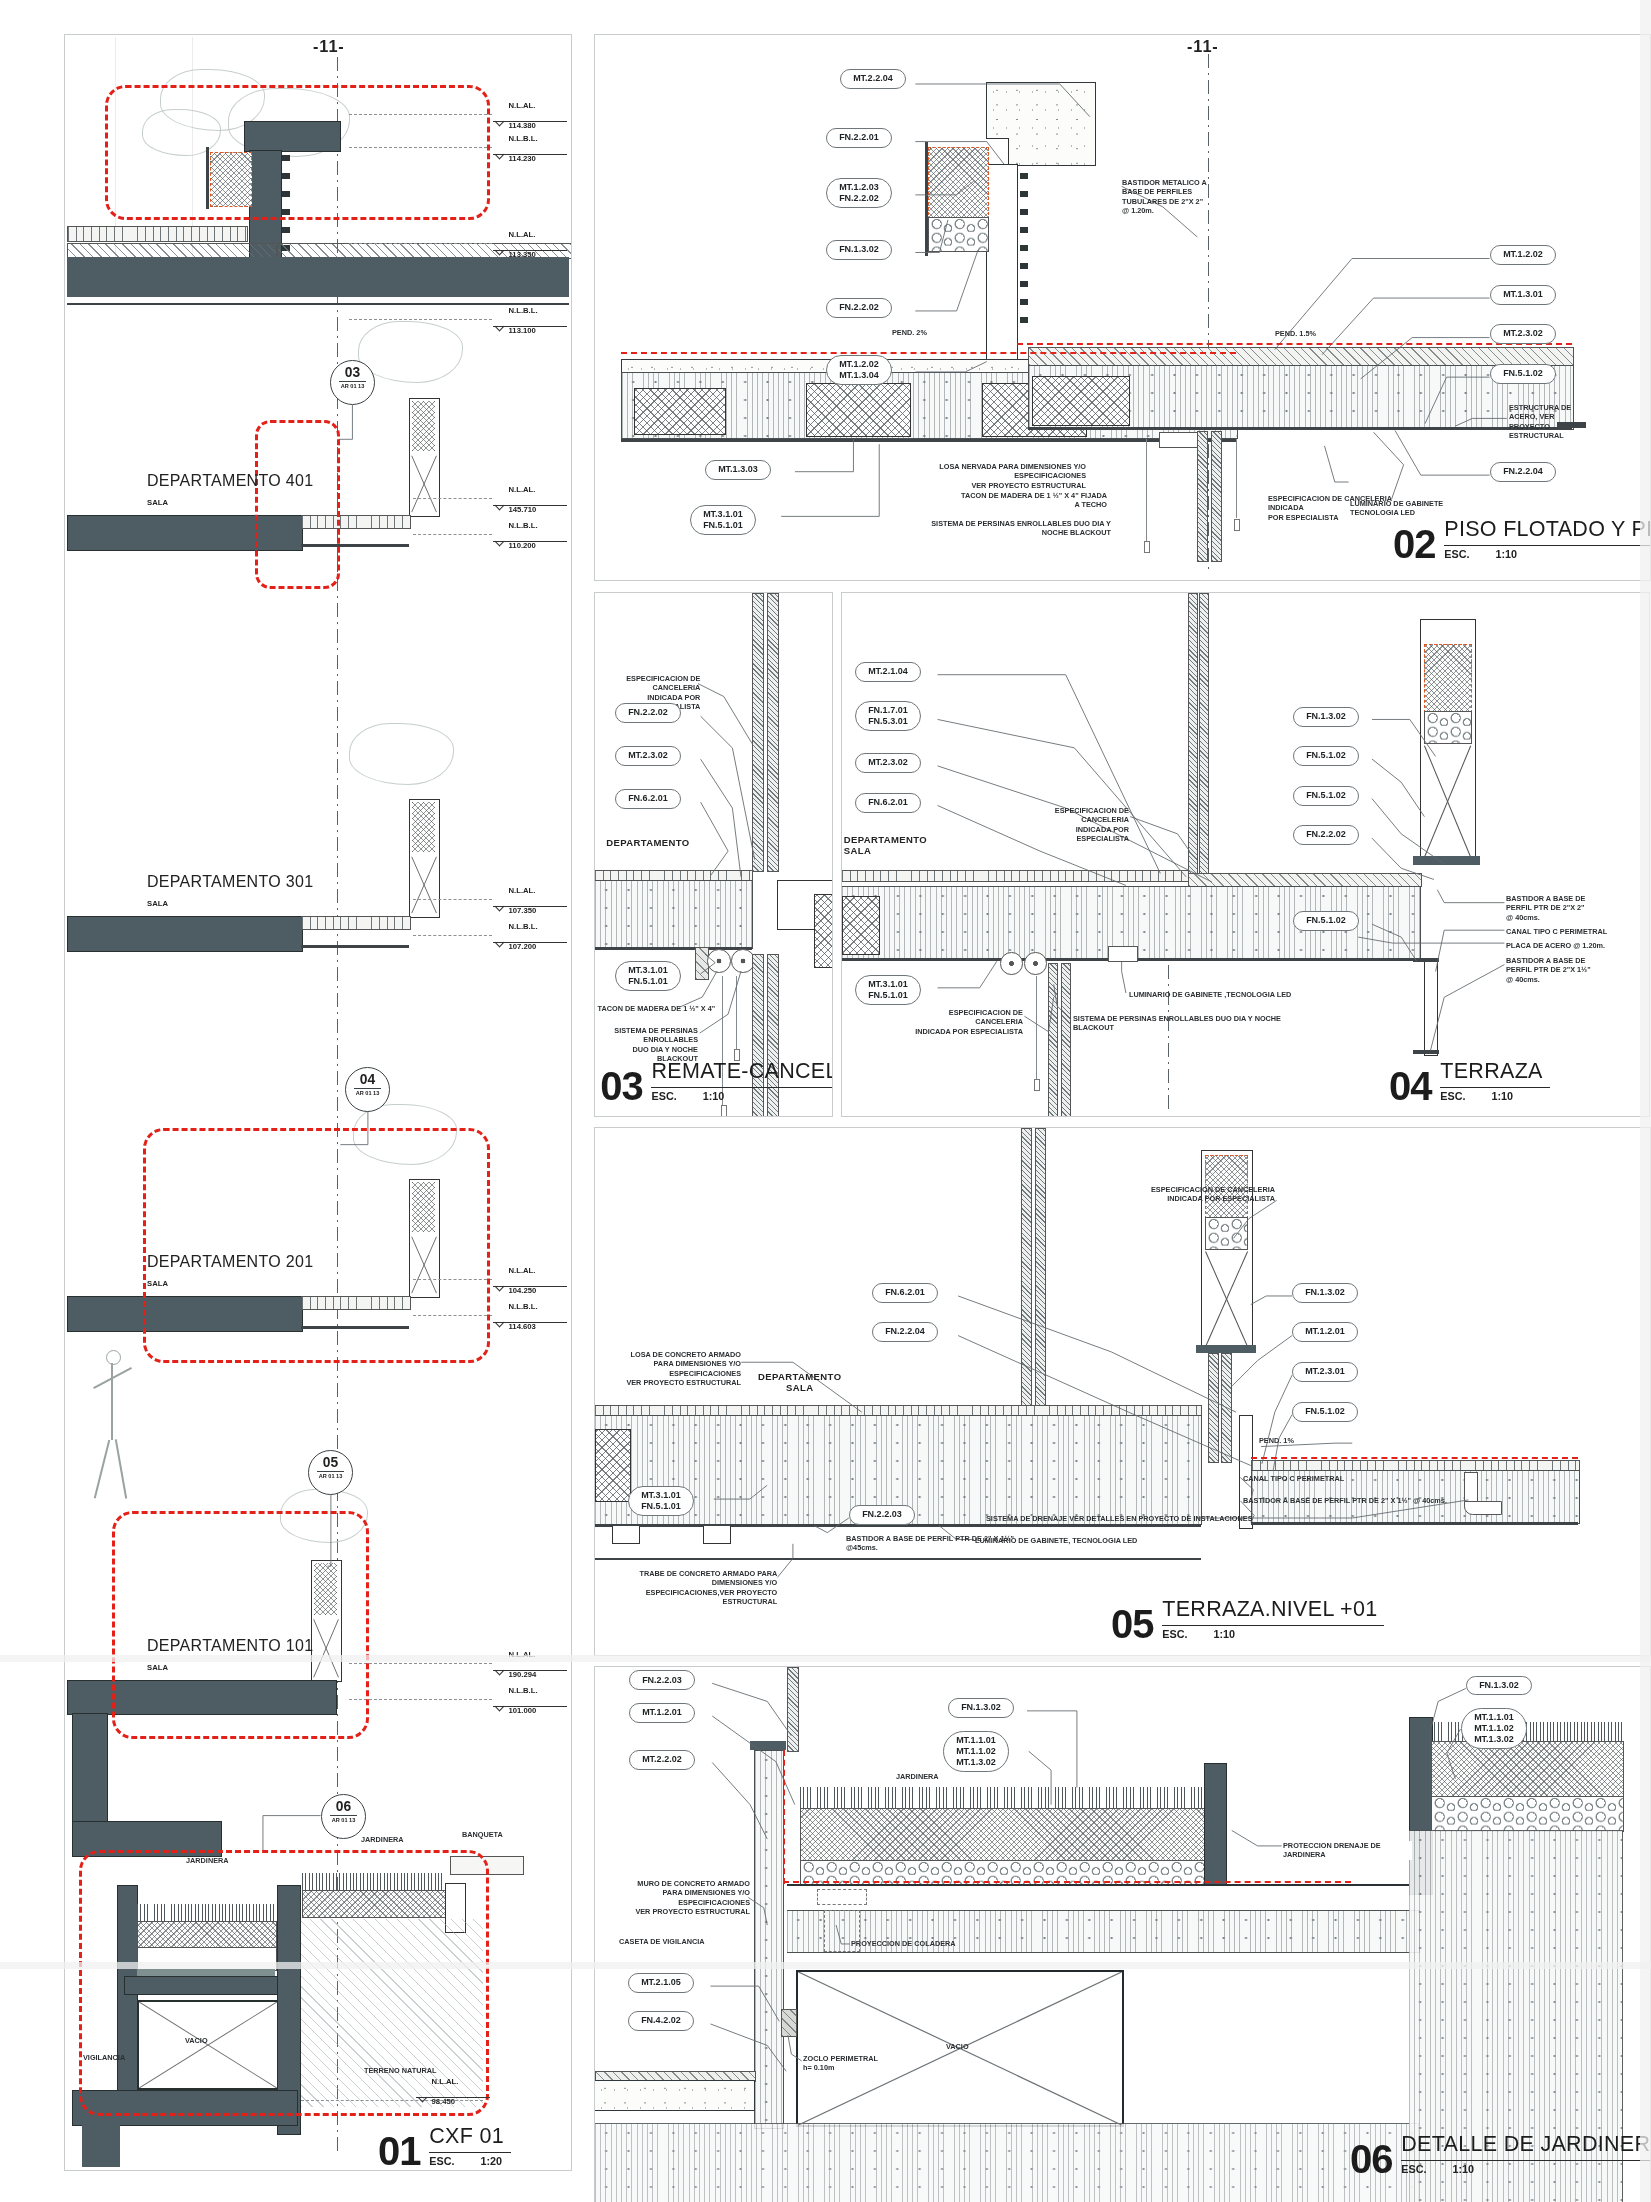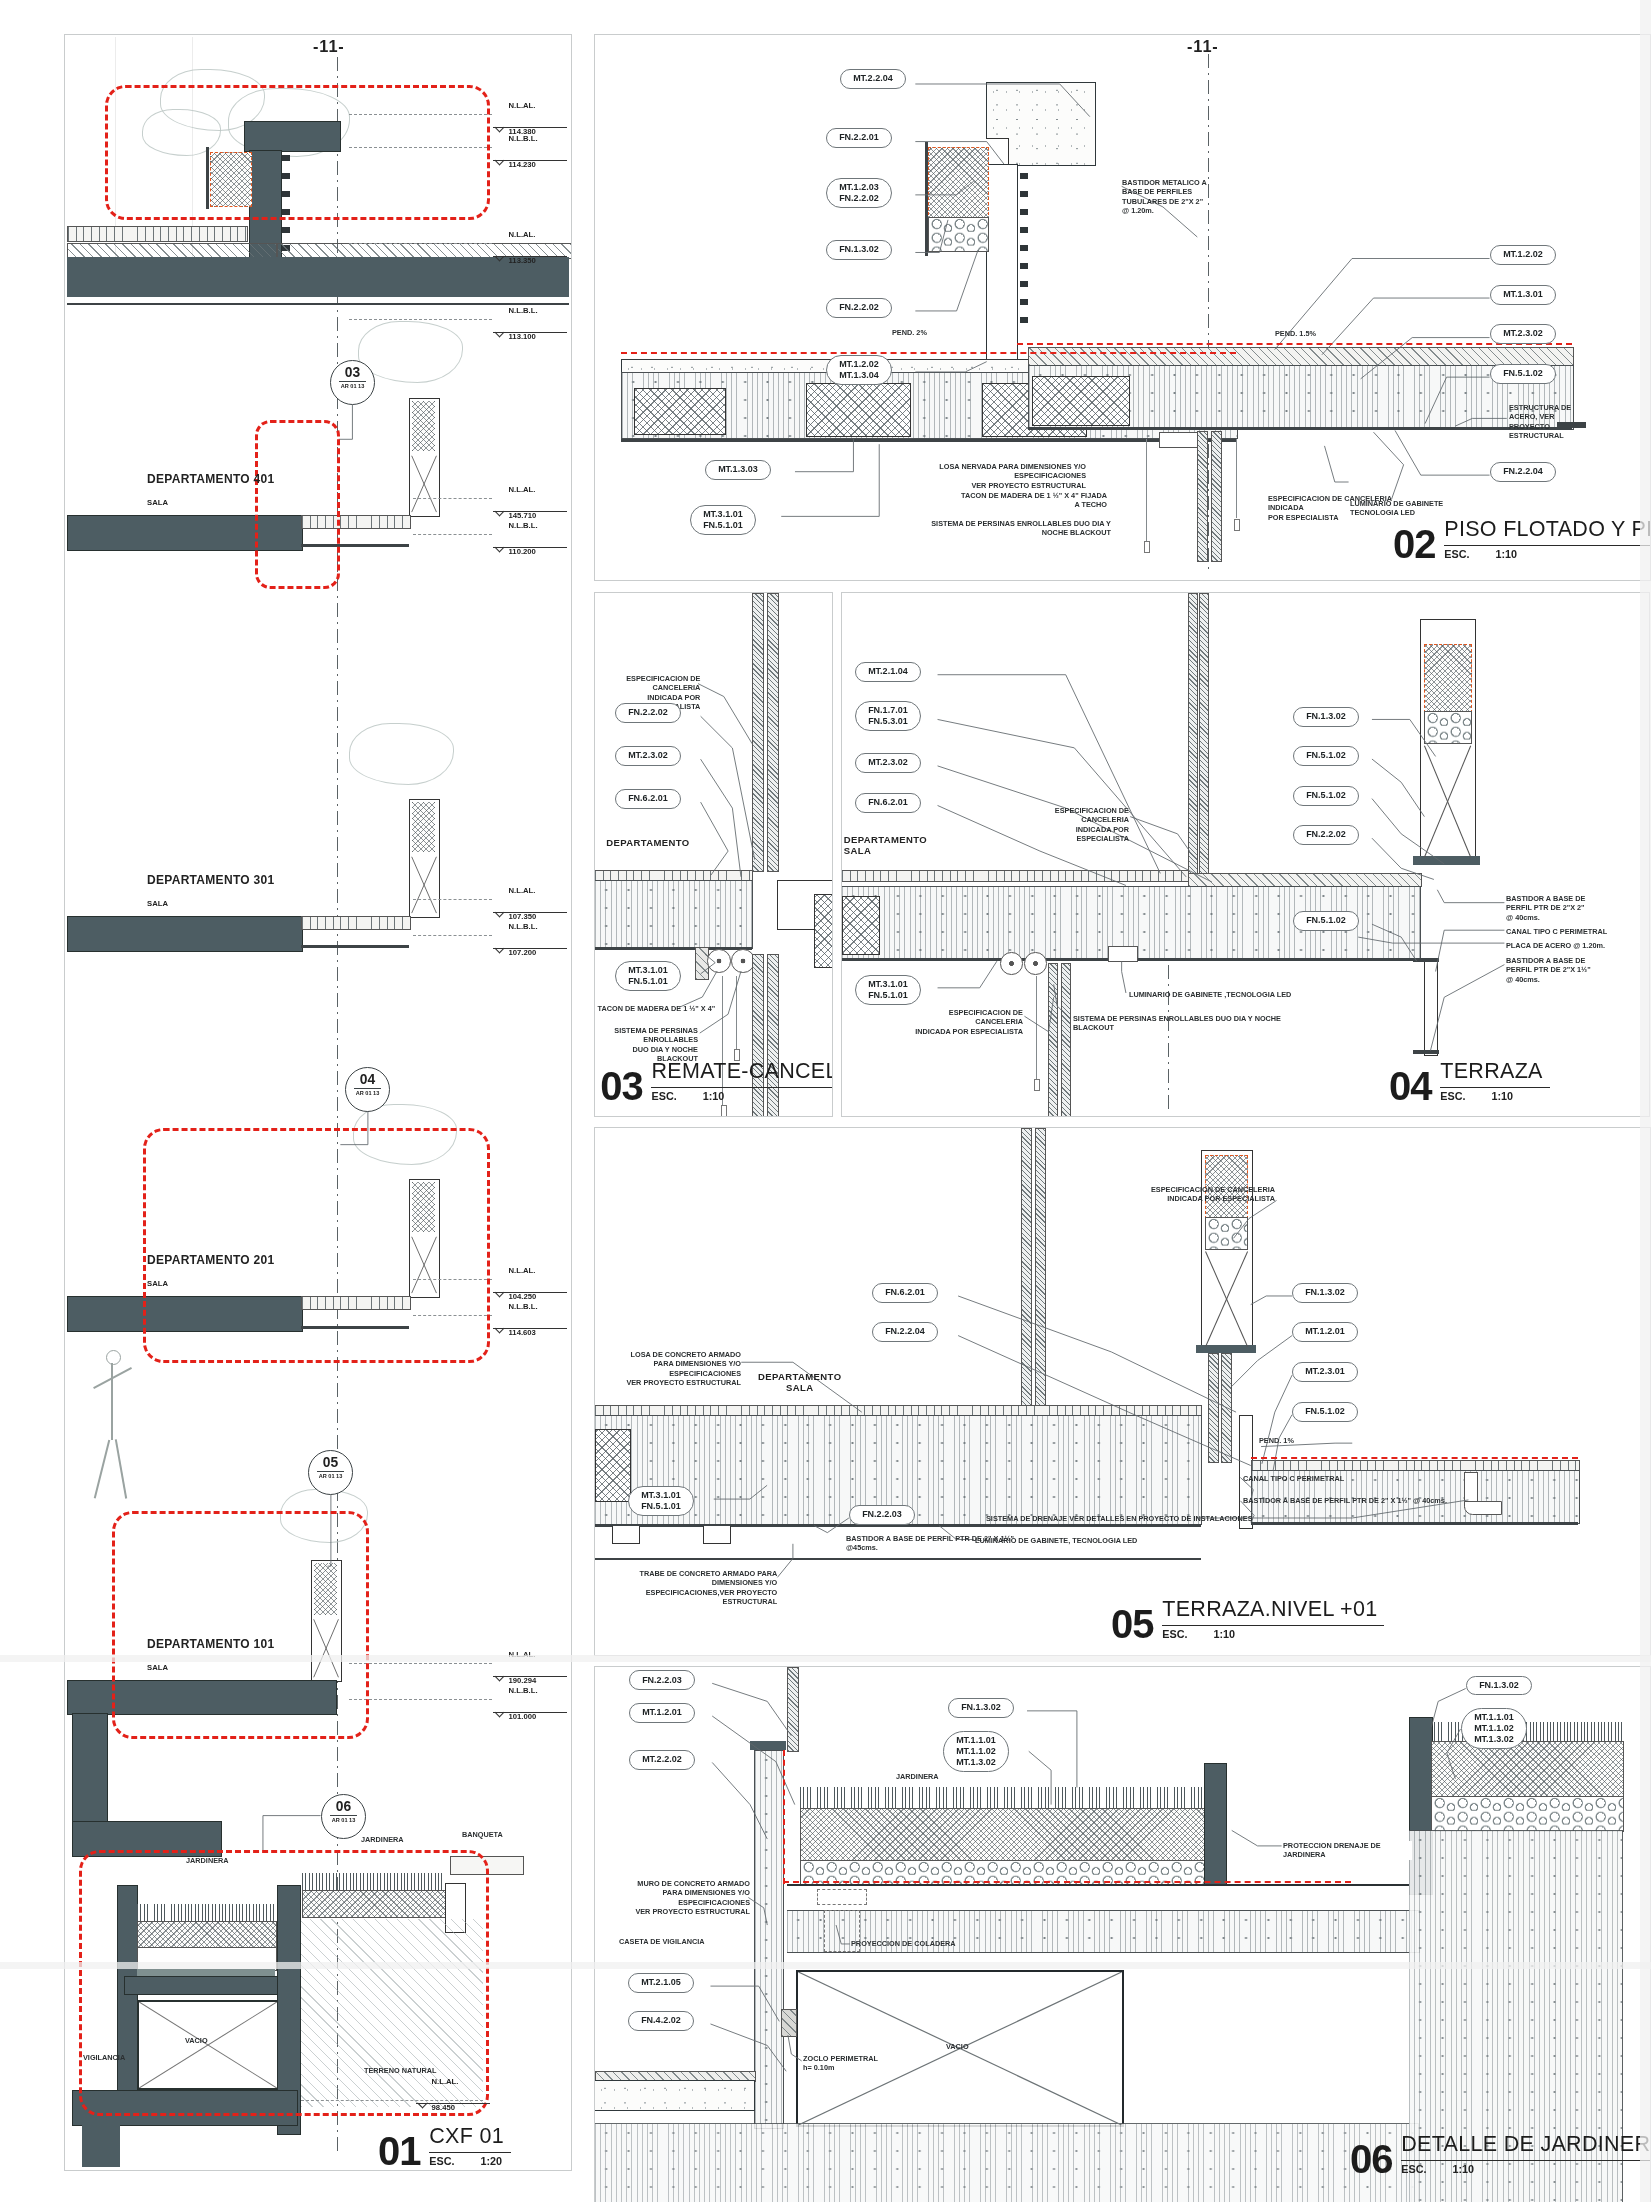--- a/index.html
+++ b/index.html
@@ -30,25 +30,25 @@
   .tower{border:1.4px solid #333;background:#fff}
   .roll{border:1.4px solid #555;border-radius:50%;background:radial-gradient(circle,#555 2.2px,transparent 2.6px) #fff}
   .chain{width:0.9px;background:#848a8d}
   .hand{width:4.3px;height:9.5px;border:0.9px solid #777;background:#fff}
   .shrub{border:0.9px solid #bcc7c4;border-radius:45% 60% 50% 65%/55% 48% 62% 50%;opacity:.85}
   
   .bub{border:1.7px solid #6f767a;border-radius:860px;background:#fff;padding:3.4px 6.9px;font-size:9px;font-weight:700;text-align:center;white-space:pre-line;line-height:1.2;color:#1d2224;z-index:5;min-width:50px}
   .note{font-size:7.3px;font-weight:700;color:#2b2f31;line-height:1.3;white-space:pre-line;z-index:5}
   .ta-r{text-align:right}
   .room{font-size:9.5px;font-weight:700;letter-spacing:0.4px;white-space:pre-line;z-index:5;text-align:center}
-  .dept{font-size:12px;font-weight:700;letter-spacing:0.3px;z-index:5}
+  .dept{font-size:16px;font-weight:400;letter-spacing:0.3px;z-index:5}
   .small{font-size:7.7px;font-weight:700}
   .lvl{width:74px;font-weight:700;font-size:7.7px;color:#222;line-height:1.15;z-index:5}
   .lvl .t{display:block;padding-left:15.5px}
-  .lvl .v{display:block;padding-left:15.5px;border-top:1px solid #333;position:relative;margin-top:16px}
+  .lvl .v{display:block;padding-left:15.5px;border-top:1px solid #333;position:relative;margin-top:10px}
   .lvl .v::before{content:"";position:absolute;left:3.4px;top:-3.4px;width:6px;height:6px;border-right:1px solid #333;border-bottom:1px solid #333;transform:rotate(45deg)}
   .dashl{height:0;border-top:1px dashed #8b9093;z-index:2}
   .cb{width:43px;height:43px;border:1.7px solid #3c4346;border-radius:50%;background:#fff;text-align:center;z-index:5}
   .cb .n{display:block;font-size:13.8px;font-weight:700;border-bottom:1.1px solid #3c4346;margin:4.3px 7.7px 0;padding-bottom:0.9px}
   .cb .r{display:block;font-size:5.6px;font-weight:700;margin-top:0.9px;white-space:nowrap}
   .dt{display:flex;align-items:flex-end;gap:8.6px;z-index:6}
   .dt .num{font-size:40px;font-weight:700;line-height:.8;letter-spacing:-0.9px;color:#1c1c1c}
   .dt .tcol{display:flex;flex-direction:column}
   .dt .nm{font-size:21.5px;letter-spacing:0.3px;border-bottom:1.7px solid #2a2a2a;padding:0 6.9px 2.6px 0;white-space:nowrap;color:#1c1c1c}
   .dt .esc{display:flex;gap:26px;font-size:10.8px;font-weight:700;margin-top:2.6px}

